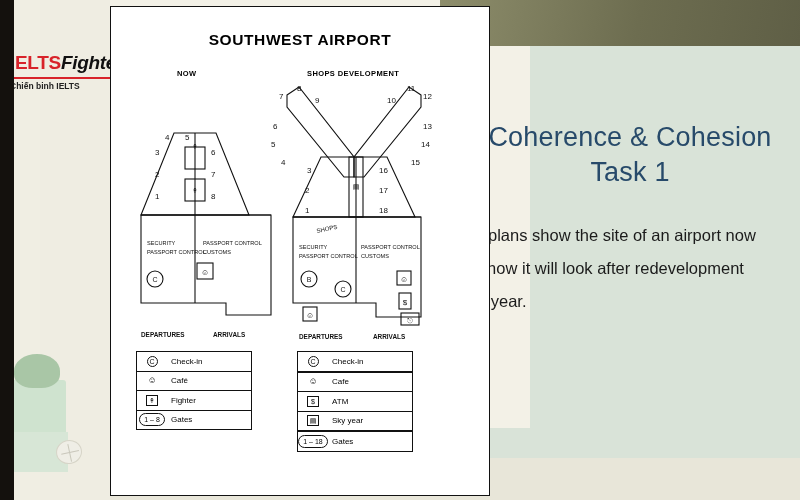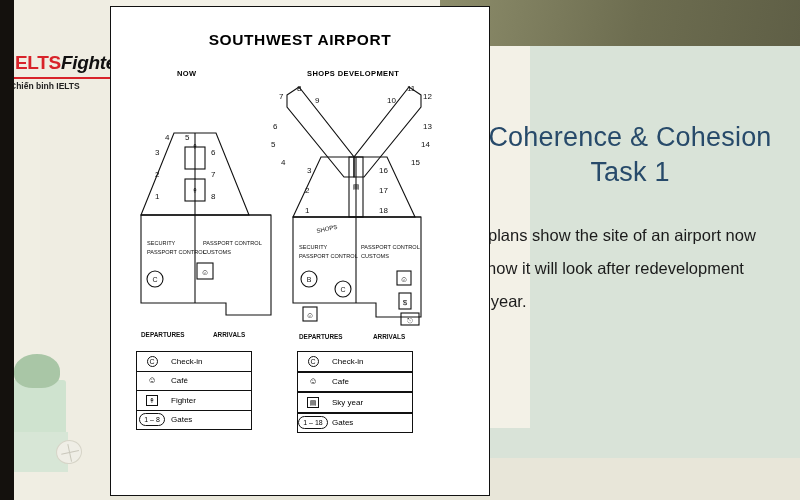--- a/index.html
+++ b/index.html
@@ -307,20 +307,24 @@
       <div class="ic"><span class="ic-circ">C</span></div>
       <div class="tx">Check-in</div>
     </div>
     <div class="legend-sep"></div>
     <div class="legend-sep"></div>
     <div class="legend-row">
       <div class="ic"><span class="glyph">☺</span></div>
       <div class="tx">Cafe</div>
     </div>
     <div class="legend-sep"></div>
+    <div class="legend-row">
+      <div class="ic"><span class="ic-sq">$</span></div>
+      <div class="tx">ATM</div>
+    </div>
     <div class="legend-sep"></div>
     <div class="legend-row">
       <div class="ic"><span class="ic-sq">▤</span></div>
       <div class="tx">Sky year</div>
     </div>
     <div class="legend-sep"></div>
     <div class="legend-sep"></div>
     <div class="legend-row">
       <div class="ic"><span class="ic-gate">1 – 18</span></div>
       <div class="tx">Gates</div>

